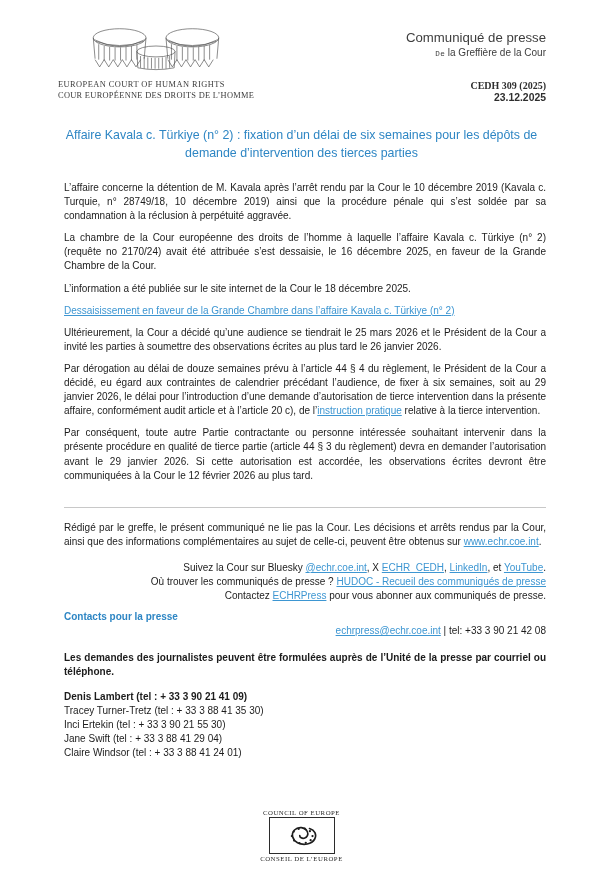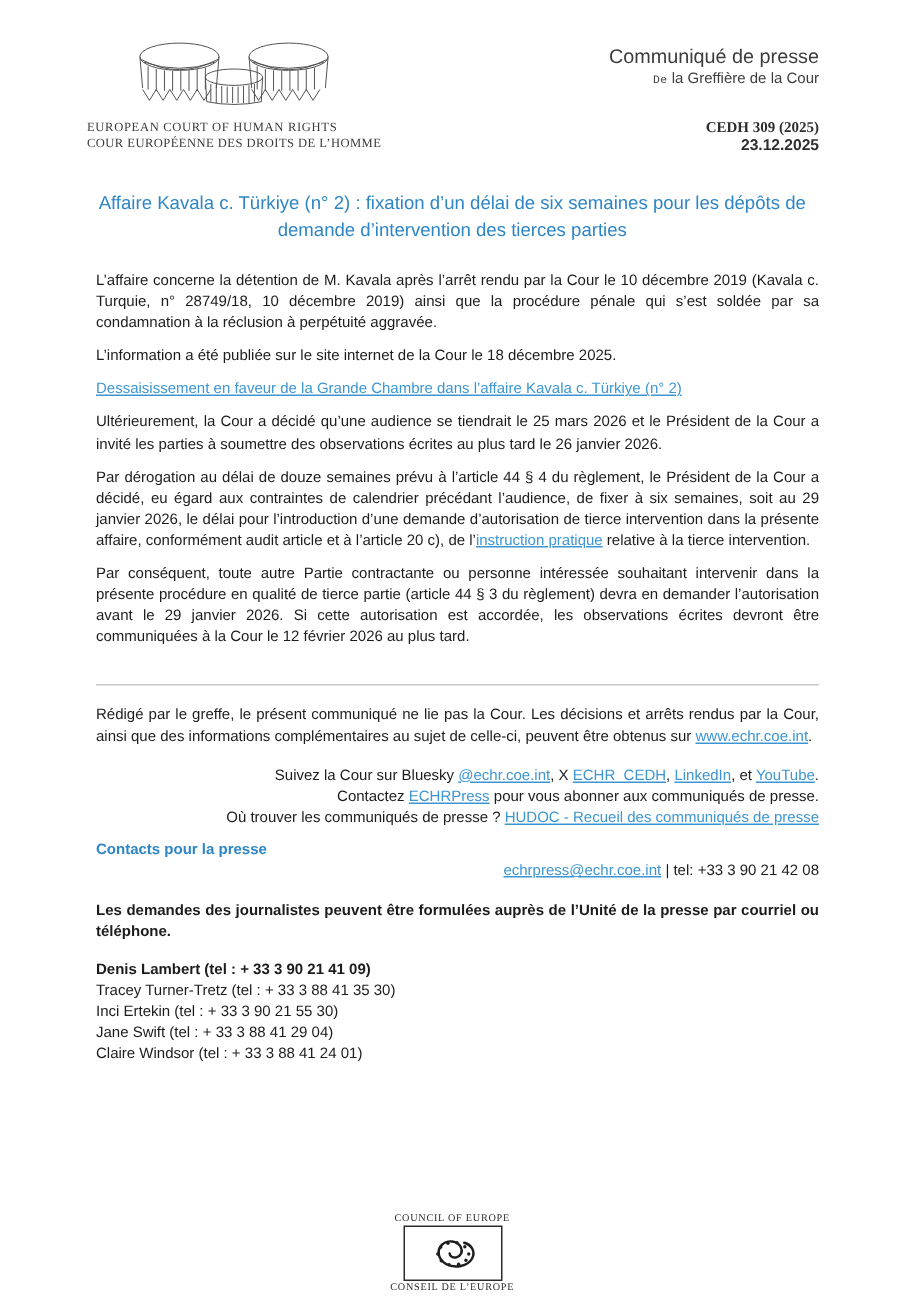--- a/index.html
+++ b/index.html
@@ -113,35 +113,36 @@
       <div class="doc-subtitle"><span class="sub-de">De</span><span> la Greffière de la Cour</span></div>
       <div class="doc-ref">CEDH 309 (2025)</div>
       <div class="doc-date">23.12.2025</div>
     </div>
   </header>
 
   <h1 class="title">Affaire Kavala c. Türkiye (n° 2) : fixation d’un délai de six semaines pour les dépôts de demande d’intervention des tierces parties</h1>
 
   <main>
     <p class="para"><span>L’affaire concerne la détention de M. Kavala après l’arrêt rendu par la Cour le 10 décembre 2019 (Kavala c. Turquie, n° 28749/18, 10 décembre 2019) ainsi que la procédure pénale qui s’est soldée par sa condamnation à la réclusion à perpétuité aggravée.</span></p>
+    <p class="para"><span>La chambre de la Cour européenne des droits de l’homme à laquelle l’affaire Kavala c. Türkiye (n° 2) (requête no 2170/24) avait été attribuée s’est dessaisie, le 16 décembre 2025, en faveur de la Grande Chambre de la Cour.</span></p>
     <p class="para"><span>L’information a été publiée sur le site internet de la Cour le 18 décembre 2025.</span></p>
     <p class="para link-line"><a class="lnk" href="#">Dessaisissement en faveur de la Grande Chambre dans l’affaire Kavala c. Türkiye (n° 2)</a></p>
     <p class="para"><span>Ultérieurement, la Cour a décidé qu’une audience se tiendrait le 25 mars 2026 et le Président de la Cour a invité les parties à soumettre des observations écrites au plus tard le 26 janvier 2026.</span></p>
     <p class="para"><span>Par dérogation au délai de douze semaines prévu à l’article 44 § 4 du règlement, le Président de la Cour a décidé, eu égard aux contraintes de calendrier précédant l’audience, de fixer à six semaines, soit au 29 janvier 2026, le délai pour l’introduction d’une demande d’autorisation de tierce intervention dans la présente affaire, conformément audit article et à l’article 20 c), de l’</span><a class="lnk" href="#">instruction pratique</a><span> relative à la tierce intervention.</span></p>
     <p class="para"><span>Par conséquent, toute autre Partie contractante ou personne intéressée souhaitant intervenir dans la présente procédure en qualité de tierce partie (article 44 § 3 du règlement) devra en demander l’autorisation avant le 29 janvier 2026. Si cette autorisation est accordée, les observations écrites devront être communiquées à la Cour le 12 février 2026 au plus tard.</span></p>
   </main>
 
   <hr class="divider">
 
   <section class="notes">
     <p class="para"><span>Rédigé par le greffe, le présent communiqué ne lie pas la Cour. Les décisions et arrêts rendus par la Cour, ainsi que des informations complémentaires au sujet de celle-ci, peuvent être obtenus sur </span><a class="lnk" href="#">www.echr.coe.int</a><span>.</span></p>
     <div class="follow">
       <p class="para"><span>Suivez la Cour sur Bluesky </span><a class="lnk" href="#">@echr.coe.int</a><span>, X </span><a class="lnk" href="#">ECHR_CEDH</a><span>, </span><a class="lnk" href="#">LinkedIn</a><span>, et </span><a class="lnk" href="#">YouTube</a><span>.</span></p>
+      <p class="para"><span>Où trouver les communiqués de presse ? </span><a class="lnk" href="#">HUDOC - Recueil des communiqués de presse</a></p>
       <p class="para"><span>Contactez </span><a class="lnk" href="#">ECHRPress</a><span> pour vous abonner aux communiqués de presse.</span></p>
-      <p class="para"><span>Où trouver les communiqués de presse ? </span><a class="lnk" href="#">HUDOC - Recueil des communiqués de presse</a></p>
     </div>
   </section>
 
   <section class="contacts">
     <div class="contacts-heading">Contacts pour la presse</div>
     <p class="contacts-line"><a class="lnk" href="#">echrpress@echr.coe.int</a><span> | tel: +33 3 90 21 42 08</span></p>
     <p class="contacts-note">Les demandes des journalistes peuvent être formulées auprès de l’Unité de la presse par courriel ou téléphone.</p>
     <div class="people">
         <div class="person-line b">Denis Lambert (tel : + 33 3 90 21 41 09)</div>
         <div class="person-line">Tracey Turner-Tretz (tel : + 33 3 88 41 35 30)</div>

